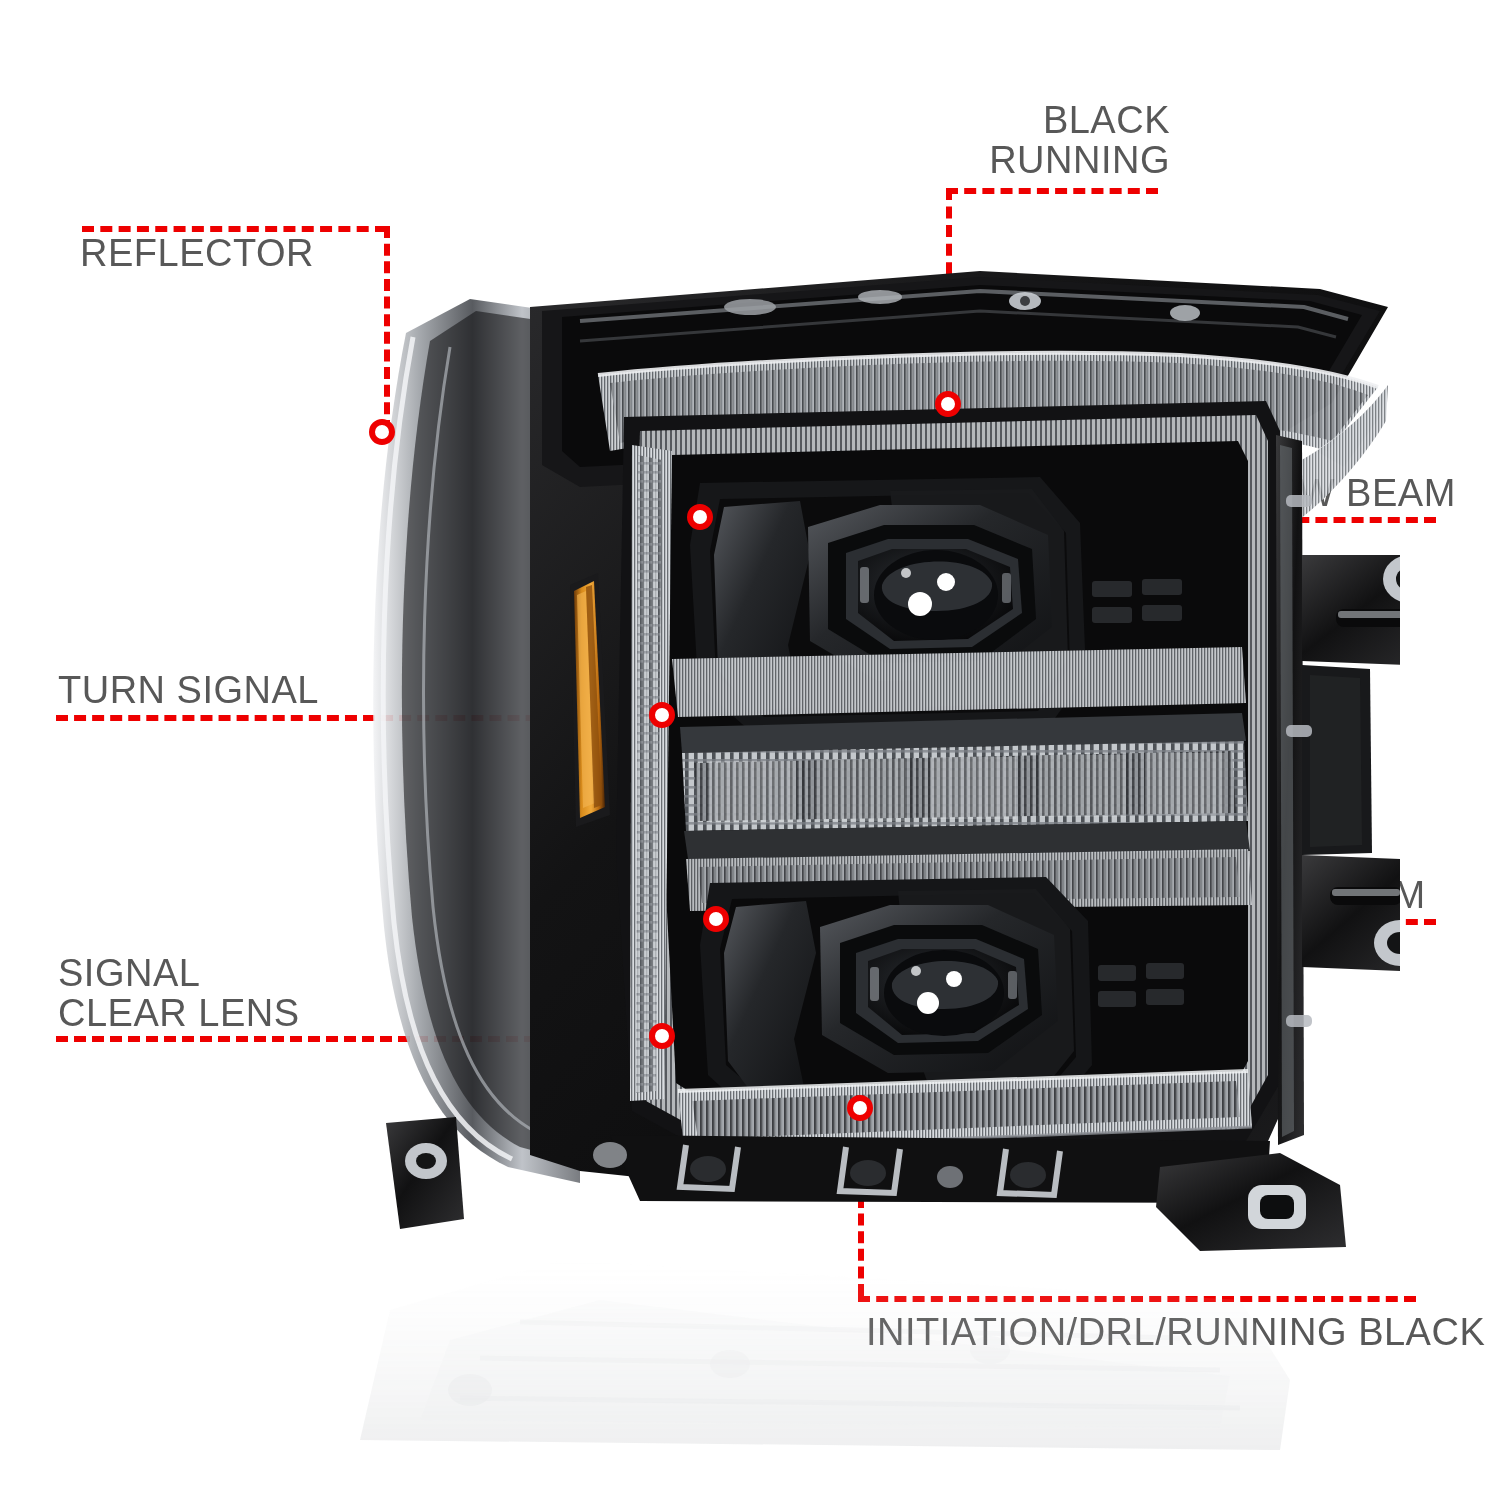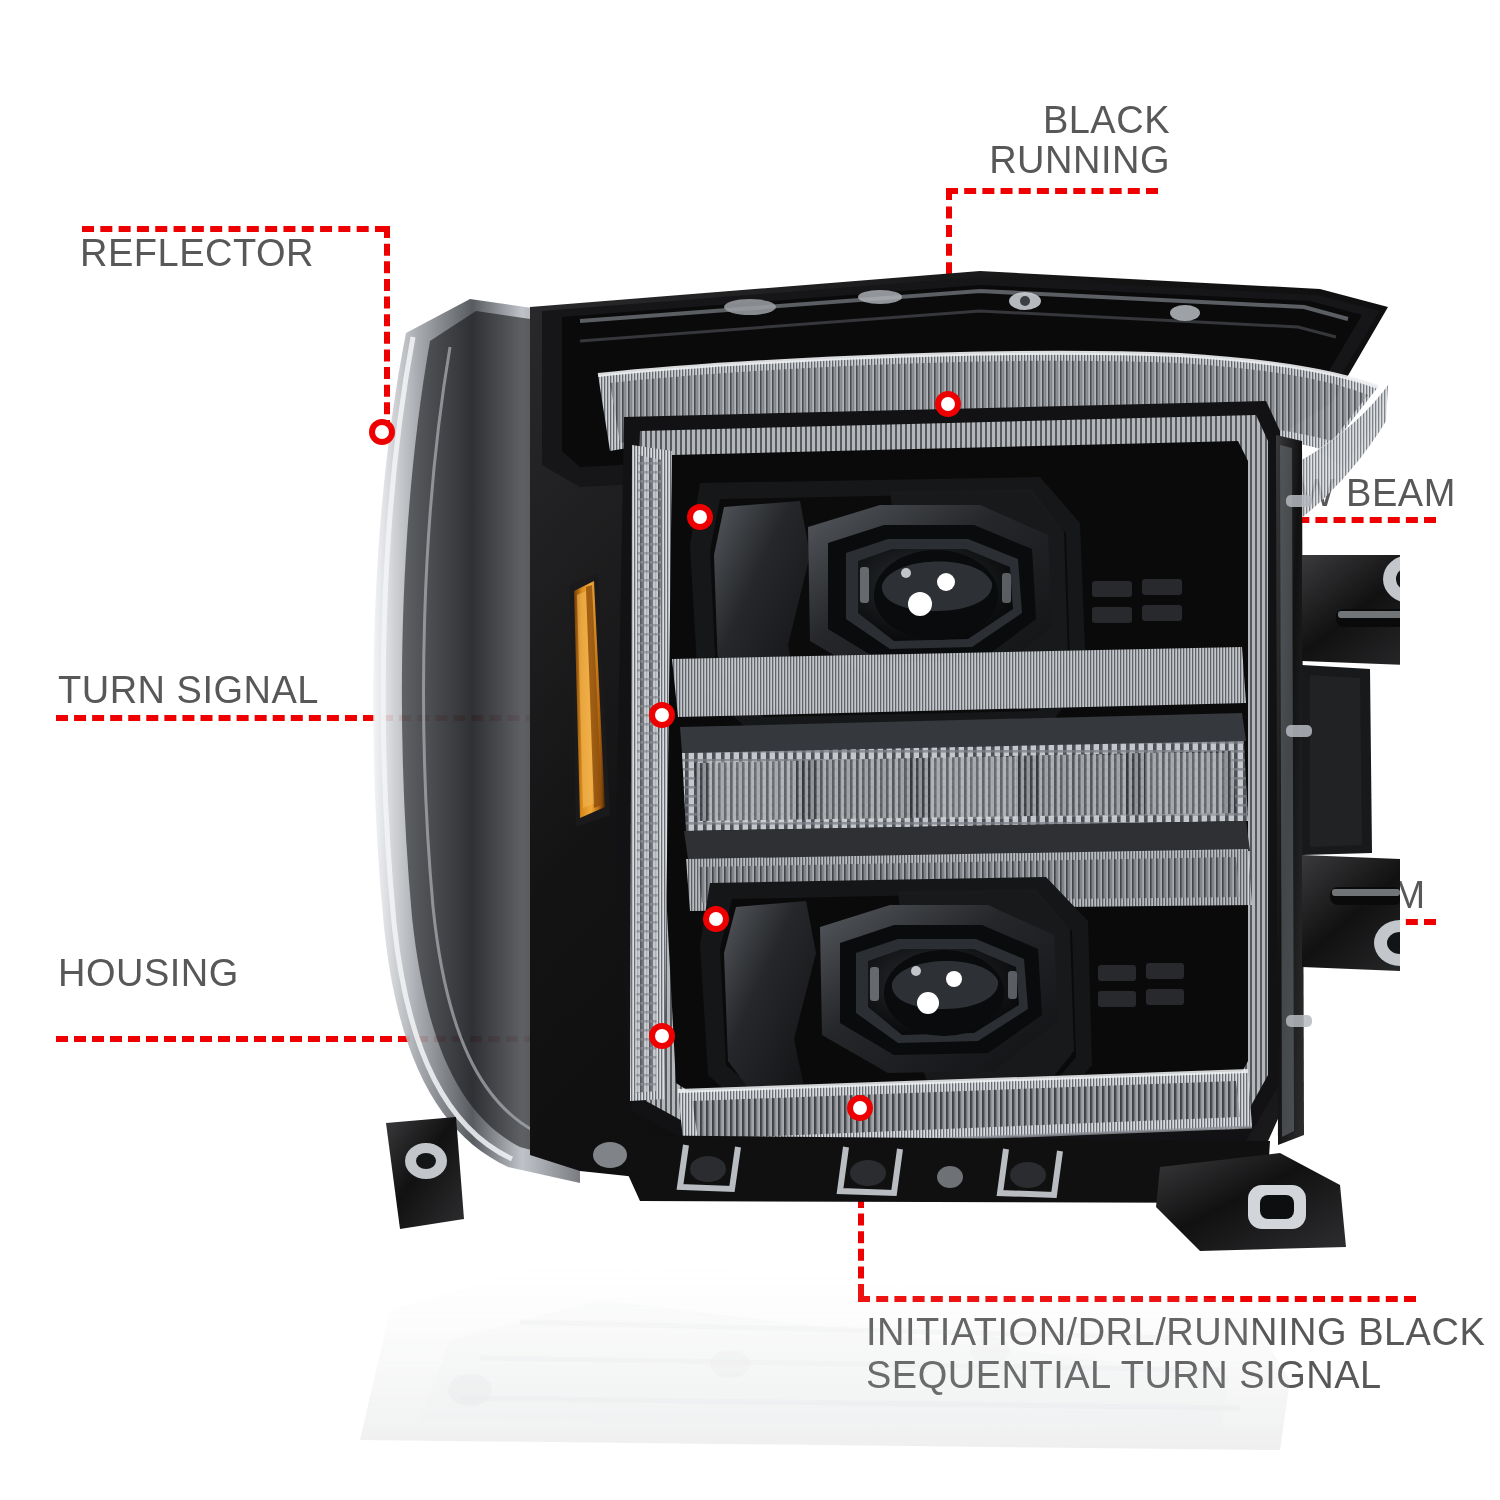--- a/index.html
+++ b/index.html
@@ -343,23 +343,23 @@
   <div class="dot" style="left:700px;top:517px;"></div>
 
   <div class="label" style="left:58px;top:670px;">TURN SIGNAL</div>
   <div class="dash-h" style="left:56px;top:715px;width:608px;"></div>
   <div class="dot" style="left:662px;top:715px;"></div>
 
   <div class="label right" style="left:1208px;top:875px;">HIGH BEAM</div>
   <div class="dash-h" style="left:716px;top:919px;width:720px;"></div>
   <div class="dot" style="left:716px;top:919px;"></div>
 
-  <div class="label" style="left:58px;top:953px;">HOUSING</div>
+  <div class="label" style="left:58px;top:953px;">SIGNAL</div>
+  <div class="label" style="left:58px;top:993px;">CLEAR LENS</div>
   <div class="dash-h" style="left:56px;top:1036px;width:606px;"></div>
   <div class="dot" style="left:662px;top:1036px;"></div>
 
   <div class="dot" style="left:860px;top:1108px;"></div>
   <div class="dash-v" style="left:858px;top:1108px;height:188px;"></div>
   <div class="dash-h" style="left:858px;top:1296px;width:558px;"></div>
   <div class="label" style="left:866px;top:1312px;">INITIATION/DRL/RUNNING BLACK</div>
-  <div class="label" style="left:866px;top:1355px;">SEQUENTIAL TURN SIGNAL</div>
 
 </div>
 
 </body></html>

